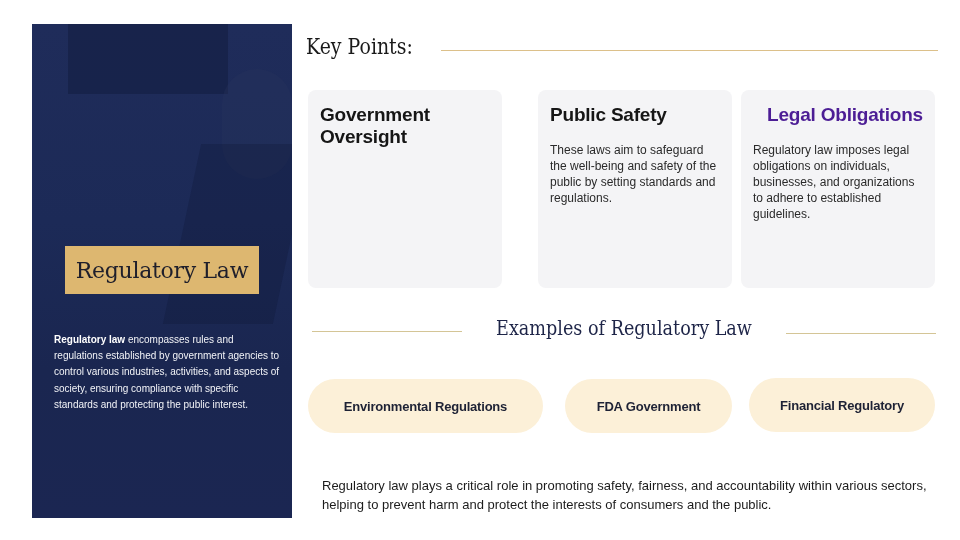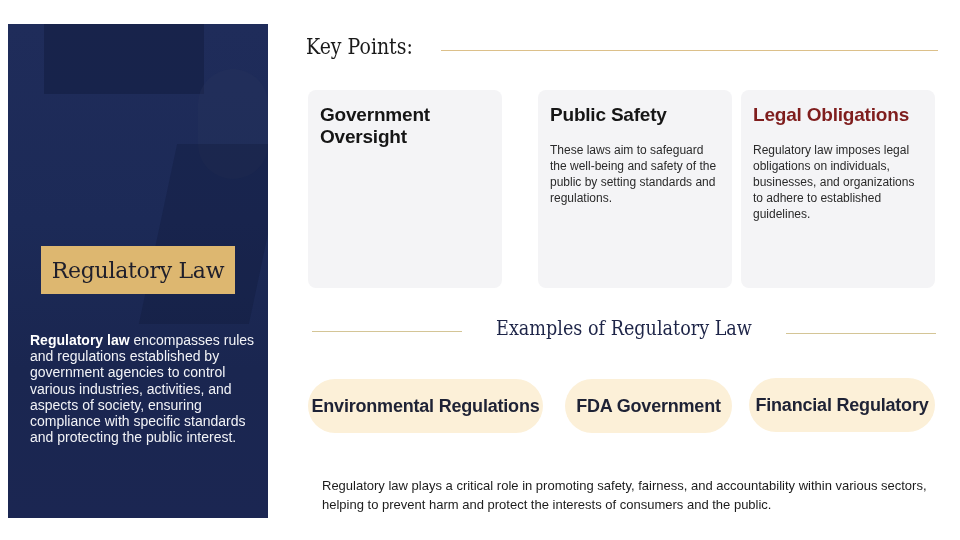--- a/index.html
+++ b/index.html
@@ -1,70 +1,70 @@
 <!DOCTYPE html>
 <html><head>
 <meta charset="utf-8">
 <style>
   * { box-sizing: border-box; margin: 0; padding: 0; }
   html, body { width: 960px; height: 540px; overflow: hidden; background: #ffffff; }
   body { position: relative; font-family: "Liberation Sans", "DejaVu Sans", sans-serif; color: #1b1b1b; }
 
   .left-panel {
-    position: absolute; left: 8px; top: 24px; width: 260px; height: 494px;
+    position: absolute; left: 32px; top: 24px; width: 260px; height: 494px;
     background: linear-gradient(180deg, #1f2c5a 0%, #1c2a57 40%, #1a2650 70%, #1b2652 100%);
     overflow: hidden;
   }
   .left-panel .bg-shape-1 { position: absolute; left: 36px; top: 0; width: 160px; height: 70px; background: rgba(12,20,48,0.35); }
   .left-panel .bg-shape-2 { position: absolute; left: 190px; top: 45px; width: 70px; height: 110px; border-radius: 40px; background: rgba(40,52,92,0.35); }
   .left-panel .bg-shape-3 { position: absolute; left: 150px; top: 120px; width: 110px; height: 180px; background: rgba(12,20,46,0.25); transform: skewX(-12deg); }
 
   .title-badge {
     position: absolute; left: 33px; top: 222px; width: 194px; height: 48px;
     background: #ddb770;
     display: flex; align-items: center; justify-content: center;
   }
   .title-badge span {
     font-family: "DejaVu Serif", "Liberation Serif", serif;
     font-size: 22px; color: #1f1f2b; letter-spacing: -0.3px;
   }
   .left-desc {
     position: absolute; left: 22px; top: 308px; width: 228px;
-    color: #f2f3f7; font-size: 14px; line-height: 16.2px;
+    color: #f2f3f7; font-size: 10px; line-height: 16.2px;
   }
   .left-desc b { font-weight: 700; color: #ffffff; }
 
   .kp-title {
     position: absolute; left: 306px; top: 34px;
     font-family: "DejaVu Serif", "Liberation Serif", serif;
     font-size: 22px; color: #1a1a1a; transform: scaleX(0.86); transform-origin: left center;
   }
   .kp-line { position: absolute; left: 441px; top: 50px; width: 497px; height: 1px; background: #dcc08a; }
 
   .card {
     position: absolute; top: 90px; width: 194px; height: 198px;
     background: #f4f4f6; border-radius: 8px; padding: 14px 12px;
   }
   .card .card-title { font-weight: 700; font-size: 19px; color: #161616; margin-bottom: 16px; letter-spacing: -0.2px; }
-  .card .card-title.navy { color: #7f1d1d; }
+  .card .card-title.navy { color: #4c1d95; text-align: right; }
   .card .card-body { font-size: 12px; line-height: 16px; color: #2a2a2a; }
 
   .ex-line-left { position: absolute; left: 312px; top: 331px; width: 150px; height: 1px; background: #d4c596; }
   .ex-line-right { position: absolute; left: 786px; top: 333px; width: 150px; height: 1px; background: #d4c596; }
   .ex-title {
     position: absolute; left: 462px; top: 316px; width: 324px; text-align: center;
     font-family: "DejaVu Serif", "Liberation Serif", serif;
     font-size: 20px; color: #1e2548; transform: scaleX(0.88); transform-origin: center center;
   }
 
   .pill {
     position: absolute; top: 379px; height: 54px; border-radius: 27px;
     background: #fcf0d8;
     display: flex; align-items: center; justify-content: center;
-    font-weight: 700; font-size: 18px; color: #1e2235; letter-spacing: -0.2px;
+    font-weight: 700; font-size: 13px; color: #1e2235; letter-spacing: -0.2px;
   }
 
   .summary {
     position: absolute; left: 322px; top: 476px; width: 610px;
     font-size: 13px; line-height: 19px; color: #1c1c1c;
   }
 </style>
 </head>
 <body>
 

